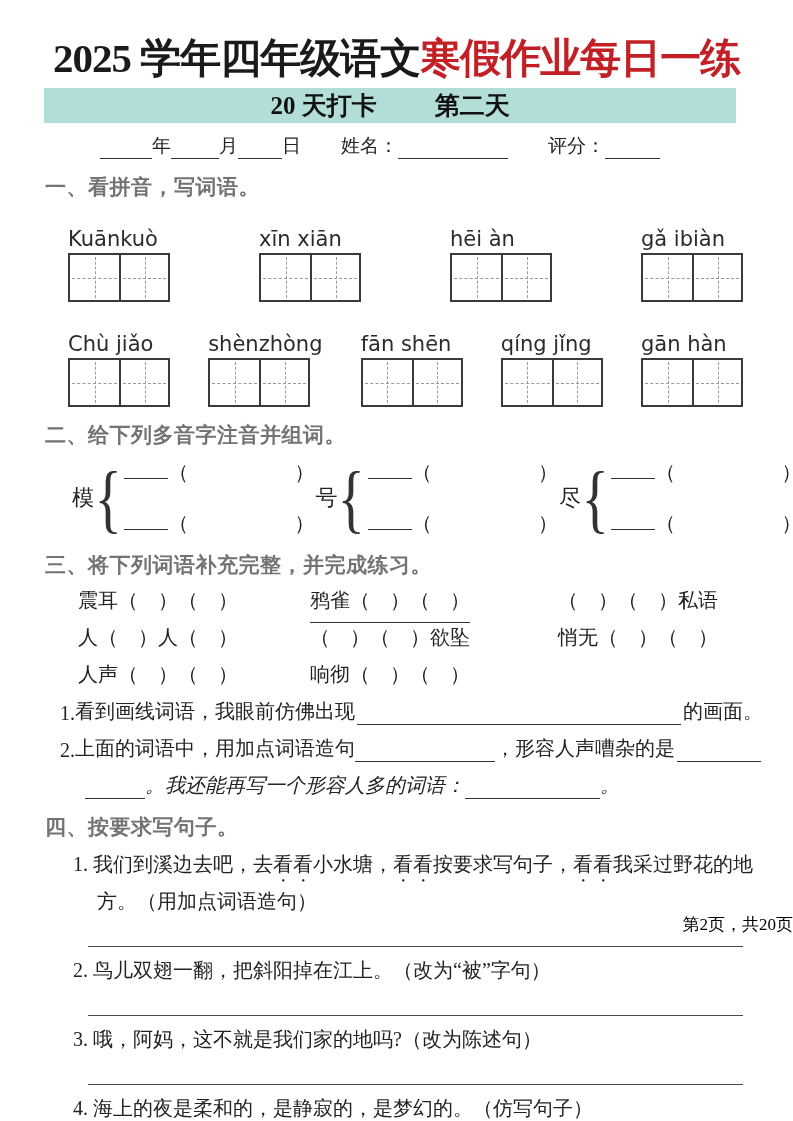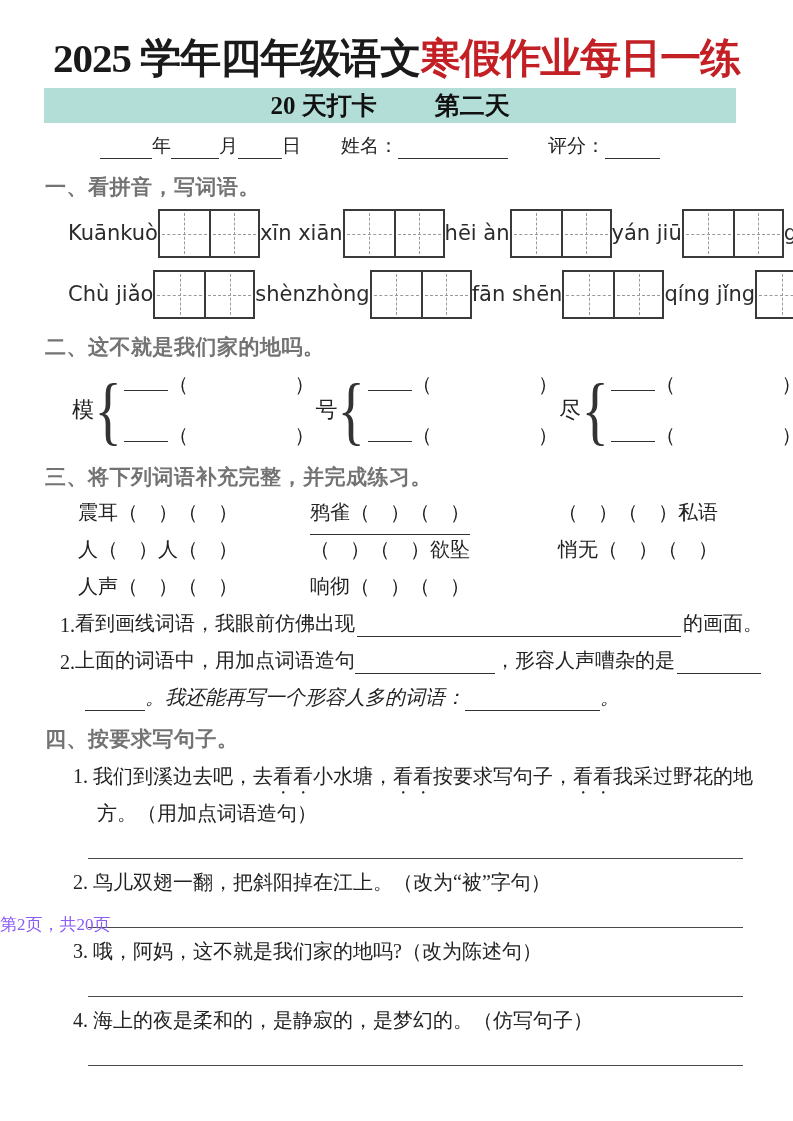--- a/index.html
+++ b/index.html
@@ -33,21 +33,21 @@
   .w60{width:60px}.w110{width:110px}
   .w135{width:135px}.w140{width:140px}.gap40{display:inline-block;width:40px}
 
   
   .sec-heading {
     margin:14px 30px 0 45px; font-size:21px; font-weight:bold; color:#737373; letter-spacing:0.5px;
   }
 
   
   .word-row { display:flex; justify-content:space-between; margin:8px 50px 0 68px; }
-  .word { display:flex; flex-direction:row; align-items:center; }
+  .word { display:flex; flex-direction:column; align-items:flex-start;margin-top:18px; }
   .pinyin {
     font-family:"DejaVu Sans","Liberation Sans",sans-serif;
     font-size:21px; color:#2b2b2b; margin-bottom:2px; white-space:nowrap;
   }
   .wgrid { display:flex; border:2px solid #3a3a3a; }
   .wcell { width:49px; height:45px; position:relative; }
   .wcell + .wcell { border-left:2px solid #3a3a3a; }
   .wcell::before { content:""; position:absolute; left:50%; top:2px; bottom:2px; border-left:1.5px dashed #9a9a9a; }
   .wcell::after  { content:""; position:absolute; top:50%; left:2px; right:2px; border-top:1.5px dashed #9a9a9a; }
 
@@ -74,21 +74,21 @@
 
   
   .s4item { margin:8px 34px 0 97px; font-size:20px; text-indent:-24px; line-height:1.5; color:#222; }
   .emdot {
     -webkit-text-emphasis:filled dot; -webkit-text-emphasis-position:under left;
     text-emphasis:filled dot; text-emphasis-position:under left;
   }
   .ansline { margin:30px 50px 6px 88px; border-top:1.8px solid #4a4a4a; height:0; }
 
   
-  .footer { position:absolute; bottom:16px; left:0; right:0; text-align:left; font-size:17px; color:#8b5cf6; }
+  .footer { position:absolute; bottom:16px; left:0; right:0; text-align:right; font-size:17px; color:#000000; }
 </style>
 </head>
 <body>
 
 <div class="page">
 
   <div class="title">
     <span class="t-black">2025 学年四年级语文</span><span class="t-red">寒假作业每日一练</span>
   </div>
 
@@ -131,27 +131,20 @@
         </div>
     </div>
     <div class="word">
       <div class="pinyin">hēi àn</div>
       <div class="wgrid">
           <div class="wcell"></div>
           <div class="wcell"></div>
         </div>
     </div>
     <div class="word">
-      <div class="pinyin">yán jiū</div>
-      <div class="wgrid">
-          <div class="wcell"></div>
-          <div class="wcell"></div>
-        </div>
-    </div>
-    <div class="word">
       <div class="pinyin">gǎ ibiàn</div>
       <div class="wgrid">
           <div class="wcell"></div>
           <div class="wcell"></div>
         </div>
     </div>
   </div>
 
   <div class="word-row" style="margin-top:12px;">
     <div class="word">
@@ -184,21 +177,21 @@
     </div>
     <div class="word">
       <div class="pinyin">gān hàn</div>
       <div class="wgrid">
           <div class="wcell"></div>
           <div class="wcell"></div>
         </div>
     </div>
   </div>
 
-  <div class="sec-heading">二、这不就是我们家的地吗。</div>
+  <div class="sec-heading">二、给下列多音字注音并组词。</div>
 
   <div class="mrow">
     <div class="mgroup">
       <span class="mchar">模</span>
       <span class="brace">{</span>
       <div class="mlines">
         <div class="mline"><span class="blank w44"></span><span class="paren">（　　　　　）</span></div>
         <div class="mline"><span class="blank w44"></span><span class="paren">（　　　　　）</span></div>
       </div>
     </div>

